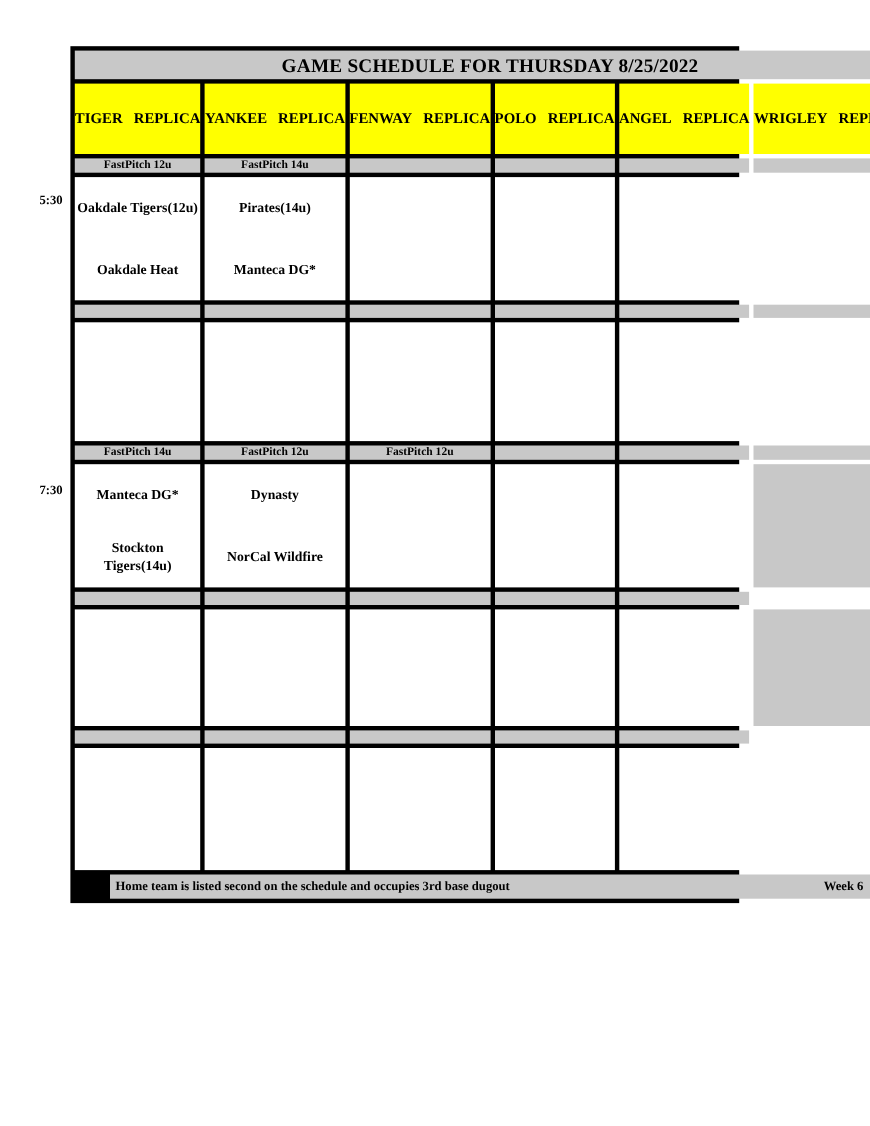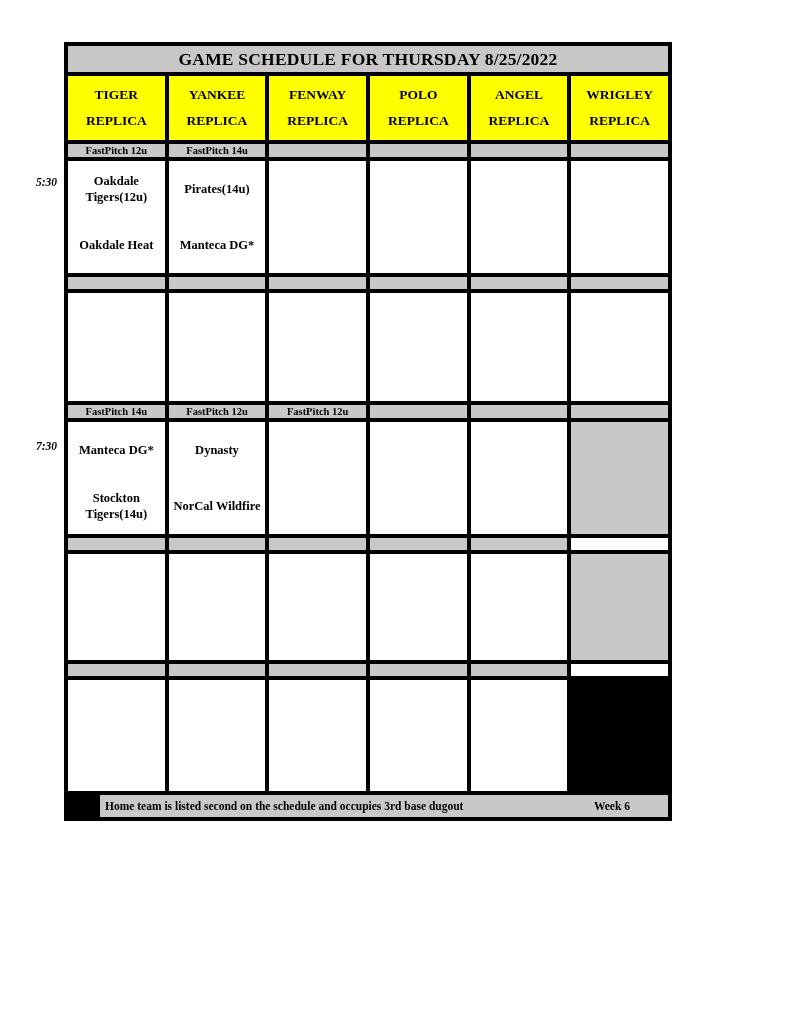--- a/index.html
+++ b/index.html
@@ -24,21 +24,21 @@
     padding:4px;
   }
   .title-bar {
     grid-column:1 / -1;
     background:#c8c8c8;
     display:flex; align-items:center; justify-content:center;
     font-size:17.5px; letter-spacing:0.2px;
   }
   .field-header {
     background:#ffff00;
-    display:flex; flex-direction:column;
+    display:flex; flex-direction:row;
     align-items:center; justify-content:center;
     gap:10px;
     font-size:13.5px;
     text-align:center;
   }
   .strip-cell {
     background:#c8c8c8;
     display:flex; align-items:center; justify-content:center;
     font-size:10.5px;
     overflow:hidden;
@@ -61,21 +61,20 @@
     display:flex; align-items:center; justify-content:space-between;
     font-size:11.5px;
     padding:0 38px 0 5px;
     margin-left:32px;
   }
   .time-label {
     position:absolute;
     left:0; width:57px;
     text-align:right;
     font-size:11.5px;
-    font-style:italic;
   }
   .time-530 { top:176px; }
   .time-730 { top:440px;padding-left:24px; }
 </style>
 </head>
 <body>
 
 <div class="page">
 
   <div class="time-label time-530">5:30</div>

